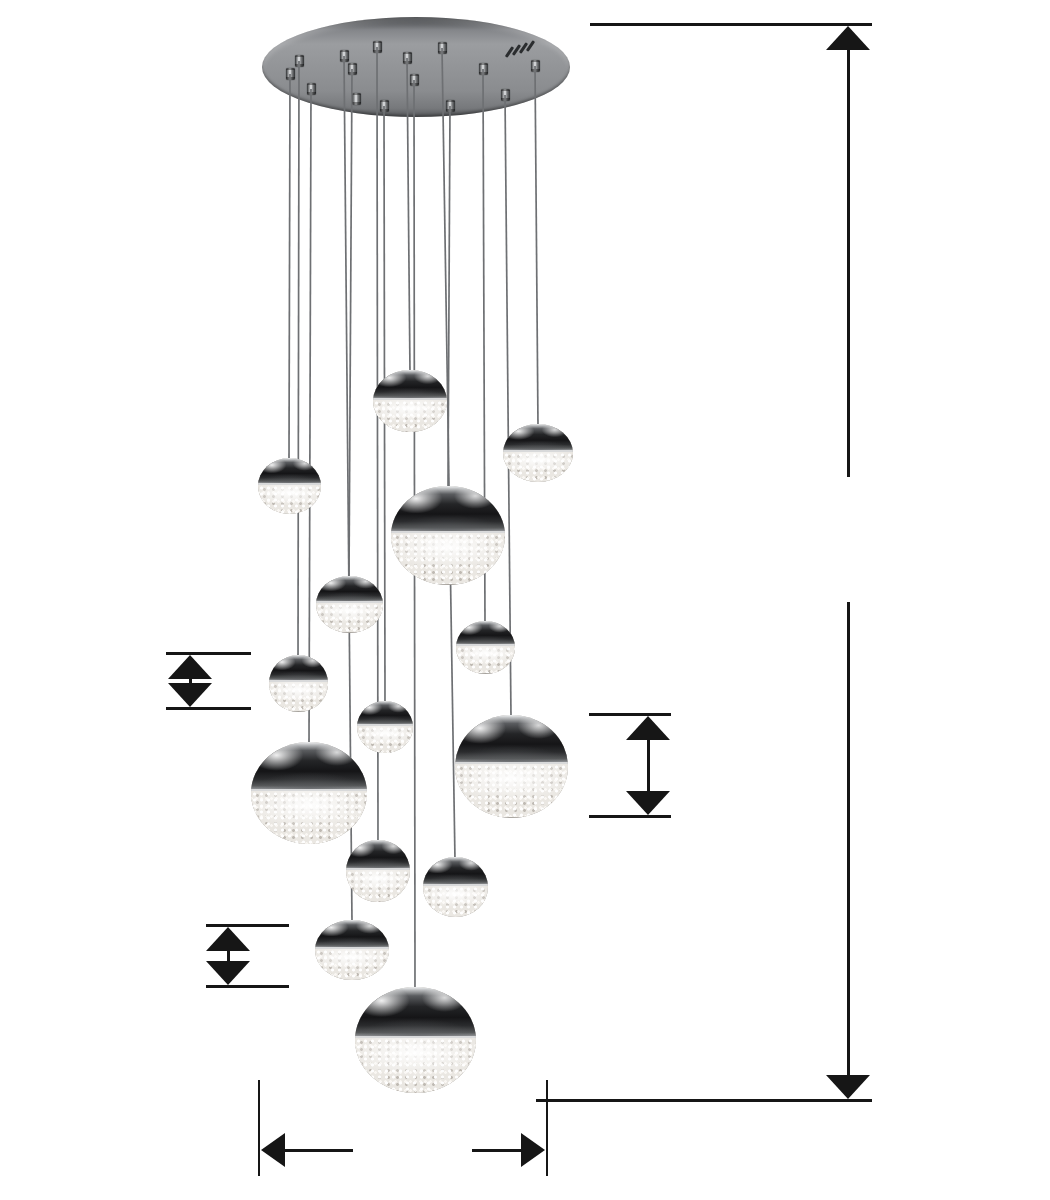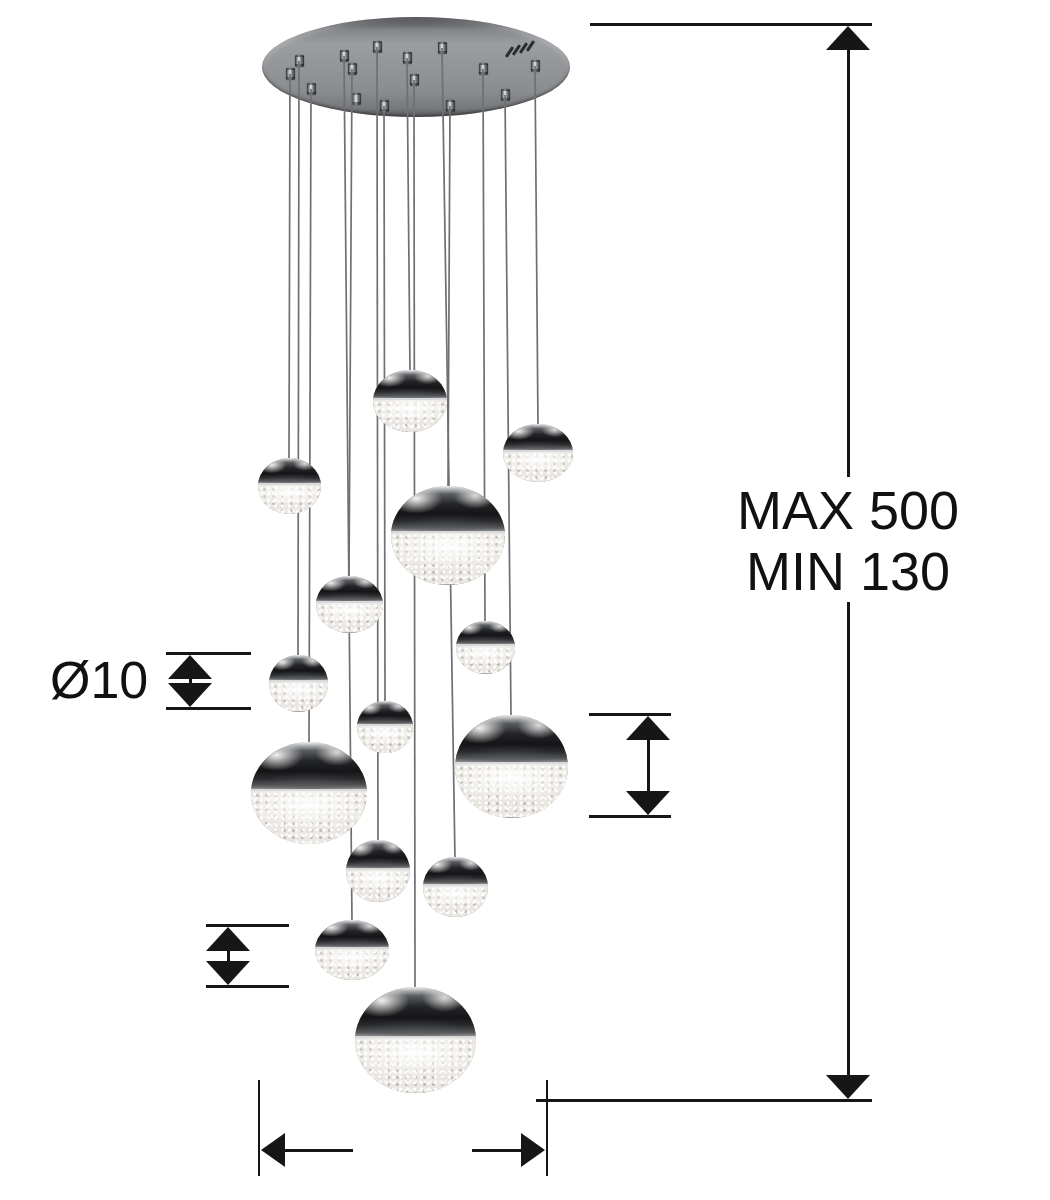--- a/index.html
+++ b/index.html
@@ -189,16 +189,13 @@
       <div class="tri" style="left: 206px; top: 961px; border-left: 22px solid transparent; border-right: 22px solid transparent; border-top: 24px solid rgb(22, 22, 22);"></div>
       <div class="dim-line" style="left: 226.5px; top: 950px; width: 3px; height: 12px;"></div>
       <div class="dim-line" style="left: 257.75px; top: 1080px; width: 2.5px; height: 96px;"></div>
       <div class="dim-line" style="left: 545.75px; top: 1080px; width: 2.5px; height: 96px;"></div>
       <div class="tri" style="left: 261px; top: 1133px; border-top: 17px solid transparent; border-bottom: 17px solid transparent; border-right: 24px solid rgb(22, 22, 22);"></div>
       <div class="tri" style="left: 521px; top: 1133px; border-top: 17px solid transparent; border-bottom: 17px solid transparent; border-left: 24px solid rgb(22, 22, 22);"></div>
       <div class="dim-line" style="left: 284px; top: 1148.5px; width: 69px; height: 3px;"></div>
       <div class="dim-line" style="left: 472px; top: 1148.5px; width: 50px; height: 3px;"></div>
     </div>
 
-  <div class="dim-label" id="max-label">MAX 500</div>
-  <div class="dim-label" id="min-label">MIN 130</div>
-  <div class="dim-label" id="d10-label">Ø10</div>
 </div>
 
 </body></html>

